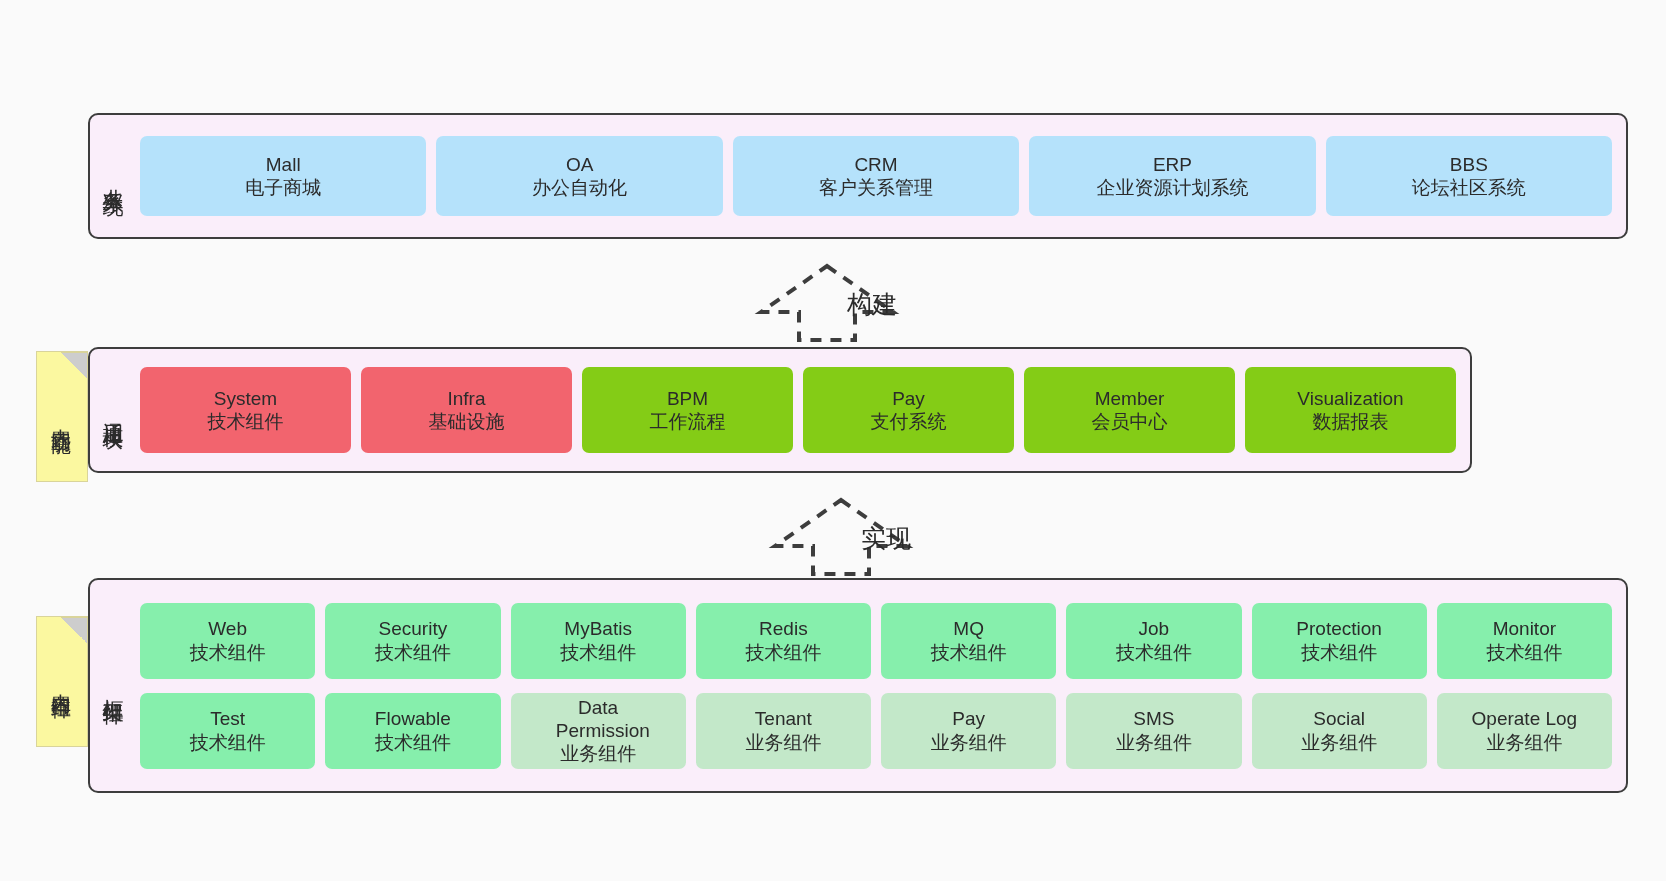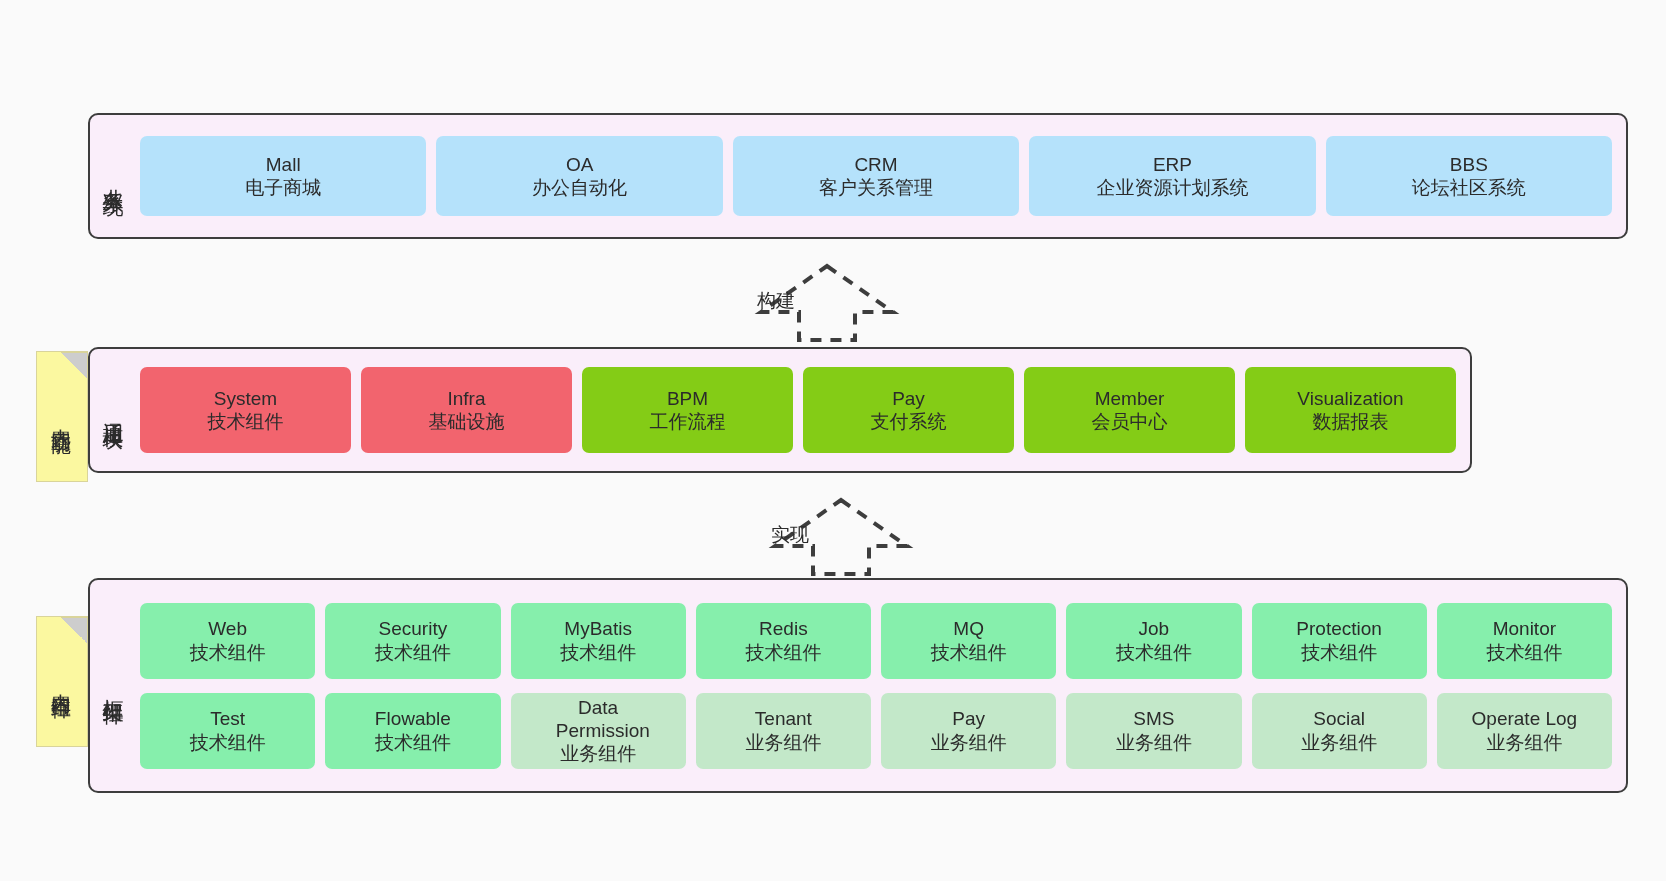--- a/index.html
+++ b/index.html
@@ -128,22 +128,22 @@
   
   .arrow {
     position: absolute;
     z-index: 2;
   }
   .arrow svg { display: block; overflow: visible; }
   .arrow-label {
     position: absolute;
     left: 0; right: 0;
     bottom: 4px;
-    text-align: left;
-    font-size: 19px;
+    text-align: right;
+    font-size: 25px;
     color: #2b2b2b;
     user-select: none;
     pointer-events: none;
   }
 </style>
 </head>
 <body>
 
 <div id="canvas">
 

